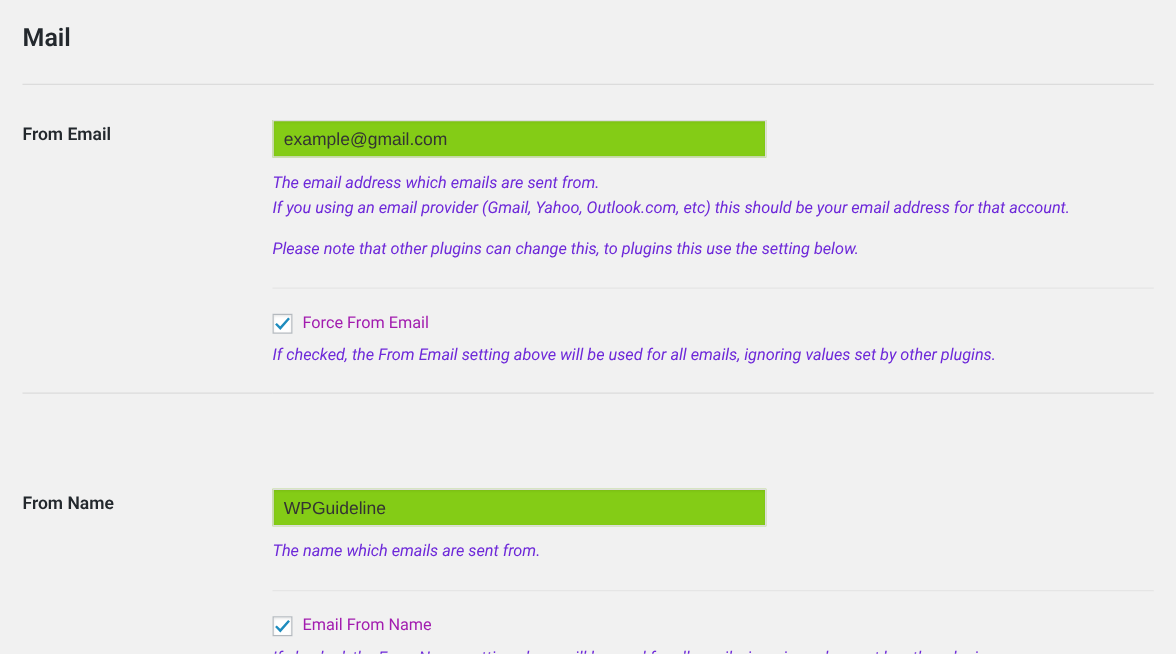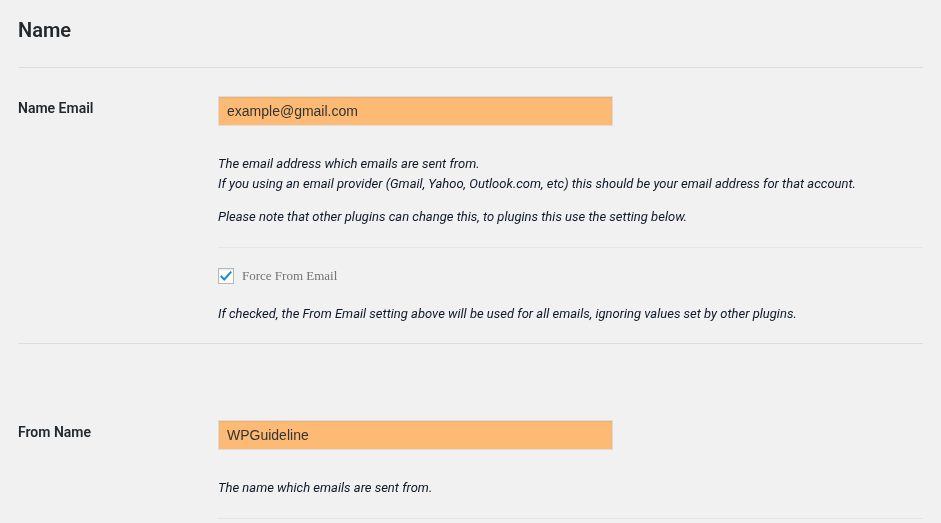--- a/index.html
+++ b/index.html
@@ -48,63 +48,62 @@
       border-bottom: 1px solid #e5e5e5;
     }
     .inner-block.last { border-bottom: none; margin-bottom: 0; padding-bottom: 0; }
     input.text-input {
       width: 395px;
       height: 30px;
       padding: 4px 8px;
       font-size: 14px;
       border: 1px solid #ddd;
       border-radius: 0;
-      background: #fdba74;
+      background: #84cc16;
       color: #333;
       box-shadow: inset 0 1px 2px rgba(0,0,0,0.07);
       margin-bottom: 8px;
     }
     p.desc {
       font-style: italic;
-      color: #0f172a;
+      color: #6d28d9;
       font-size: 13px;
       line-height: 1.5;
-      margin: 20px 0 0 0;
+      margin: 3px 0 0 0;
     }
     p.desc + p.desc { margin-top: 14px; }
     label.cb-label {
       display: flex;
       align-items: center;
       gap: 8px;
       margin-bottom: 8px;
       font-size: 13px;
-      color: #737373;
-      font-family: Liberation Serif, serif;
+      color: #a21caf;
     }
     .cb-box {
       width: 16px;
       height: 16px;
       border: 1px solid #b4b9be;
       background: #fff;
       display: inline-flex;
       align-items: center;
       justify-content: center;
       box-shadow: inset 0 1px 2px rgba(0,0,0,0.1);
     }
     .cb-box svg { width: 14px; height: 14px; }
   </style>
 </head>
 <body>
 
-<h2 class="section-title">Name</h2>
+<h2 class="section-title">Mail</h2>
 
 <table class="form-table">
   <tbody>
     <tr>
-      <th>Name Email</th>
+      <th>From Email</th>
       <td>
         <div class="inner-block">
           <input type="text" class="text-input" value="example@gmail.com" style="">
           <p class="desc">
             <span>The email address which emails are sent from.</span><br>
             <span>If you using an email provider (Gmail, Yahoo, Outlook.com, etc) this should be your email address for that account.</span>
           </p>
           <p class="desc">Please note that other plugins can change this, to plugins this use the setting below.</p>
         </div>
         <div class="inner-block last">

